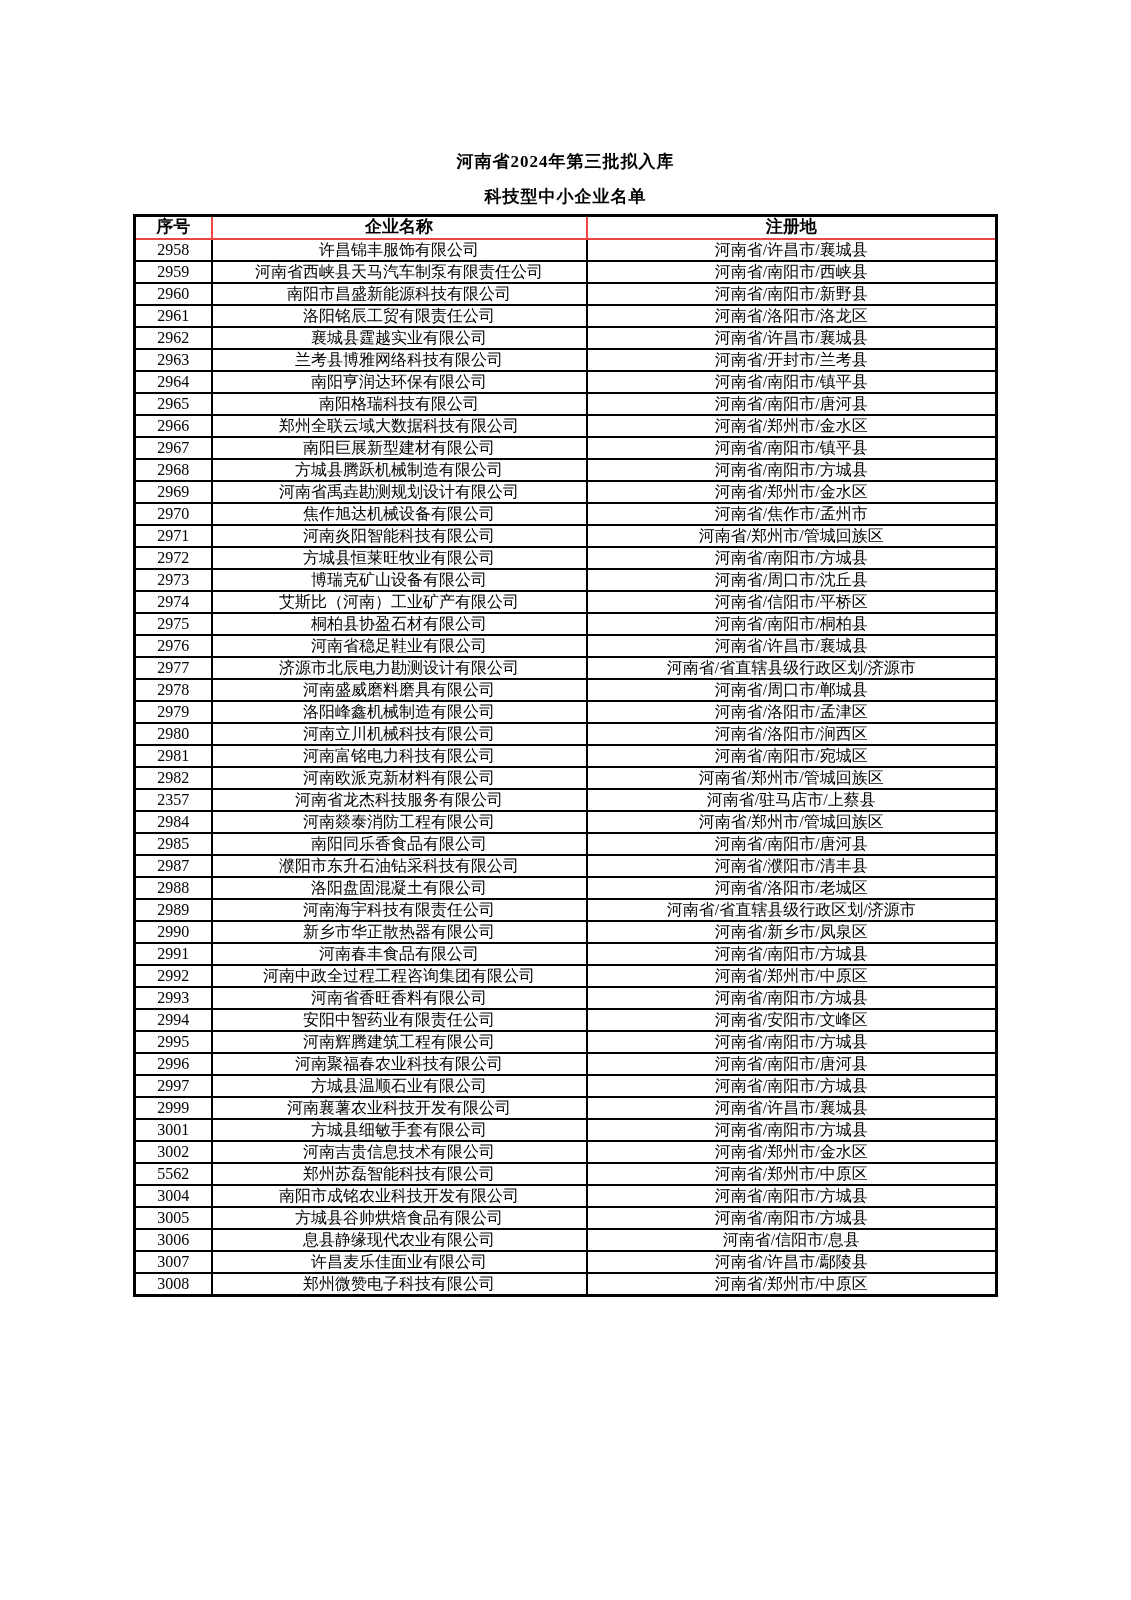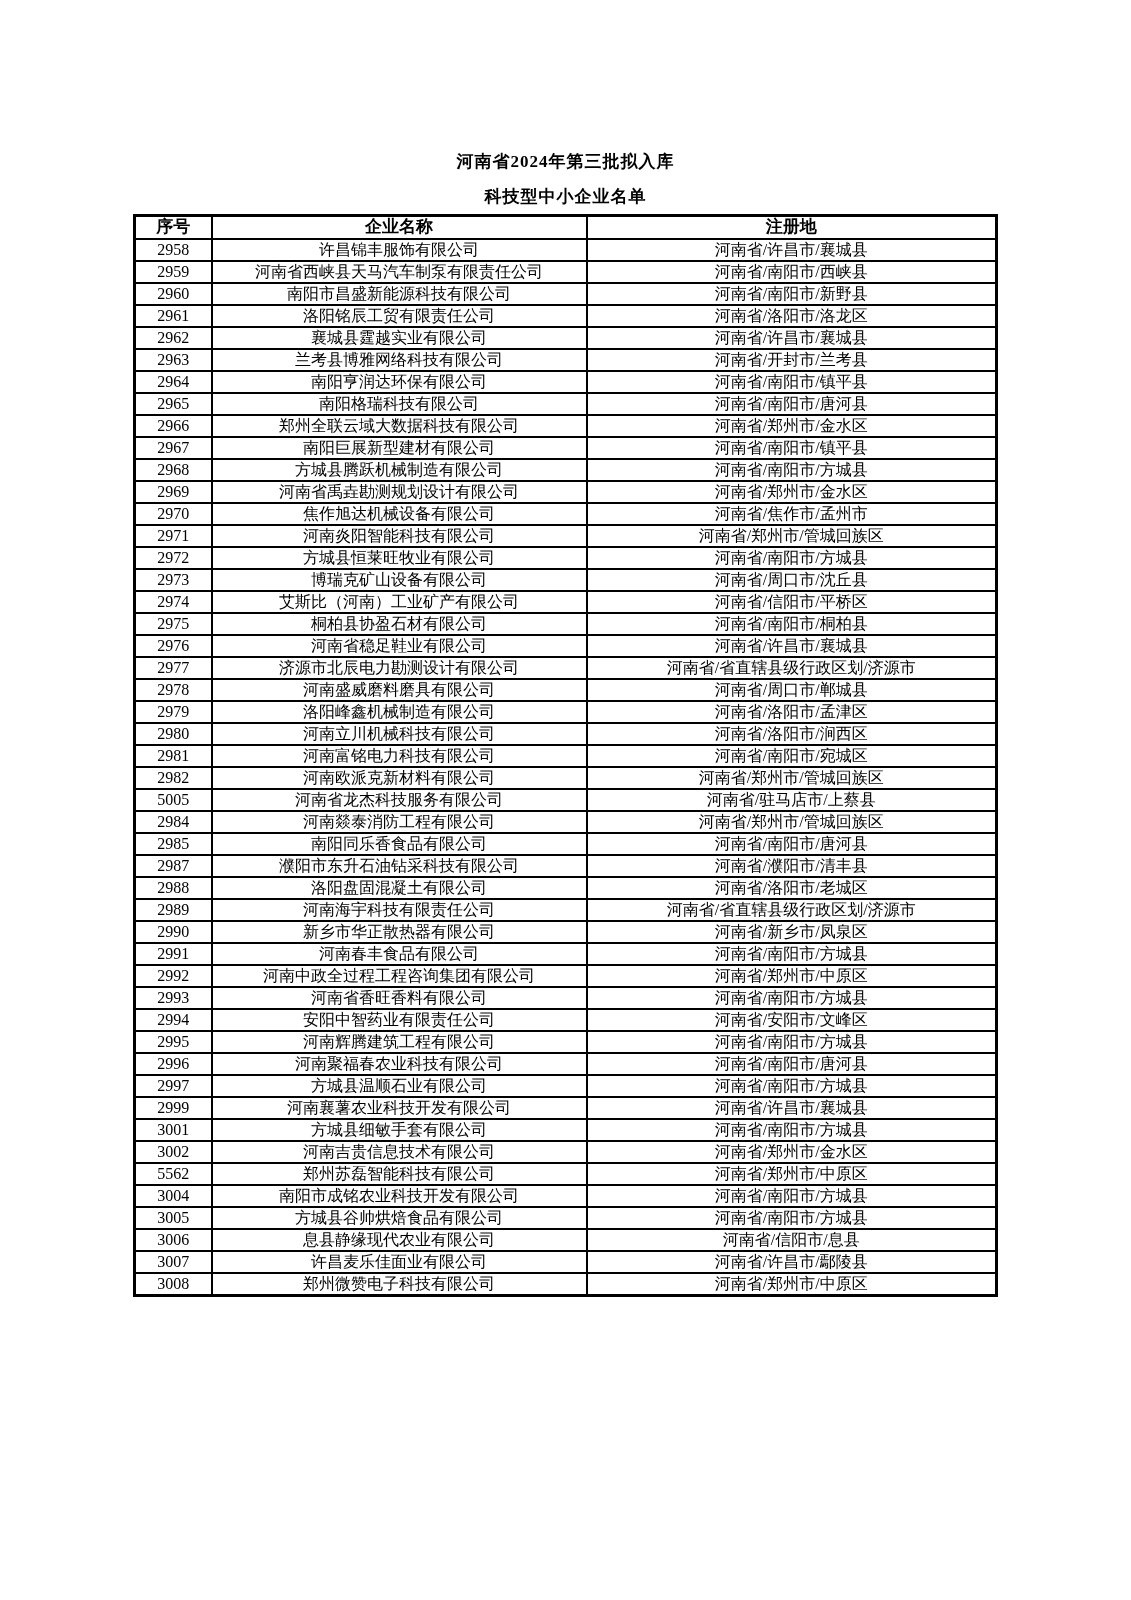--- a/index.html
+++ b/index.html
@@ -35,21 +35,21 @@
     left: 133px;
     width: 862px;
     border-collapse: collapse;
     table-layout: fixed;
     border: 3px solid #000000;
   }
   table.company-table col.col-serial { width: 77px; }
   table.company-table col.col-name   { width: 375px; }
   table.company-table col.col-reg    { width: 410px; }
   table.company-table th {
-    border: 2px solid #000000;
+    border: 2px solid #ef4444;
     height: 21px;
     font-size: 17px;
     font-weight: bold;
     text-align: center;
     padding: 0;
     line-height: 1.1;
   }
   table.company-table td {
     border: 2px solid #000000;
     height: 20px;
@@ -204,21 +204,21 @@
           <td>2981</td>
           <td>河南富铭电力科技有限公司</td>
           <td>河南省/南阳市/宛城区</td>
         </tr>
         <tr>
           <td>2982</td>
           <td>河南欧派克新材料有限公司</td>
           <td>河南省/郑州市/管城回族区</td>
         </tr>
         <tr>
-          <td>5005</td>
+          <td>2357</td>
           <td>河南省龙杰科技服务有限公司</td>
           <td>河南省/驻马店市/上蔡县</td>
         </tr>
         <tr>
           <td>2984</td>
           <td>河南燚泰消防工程有限公司</td>
           <td>河南省/郑州市/管城回族区</td>
         </tr>
         <tr>
           <td>2985</td>

